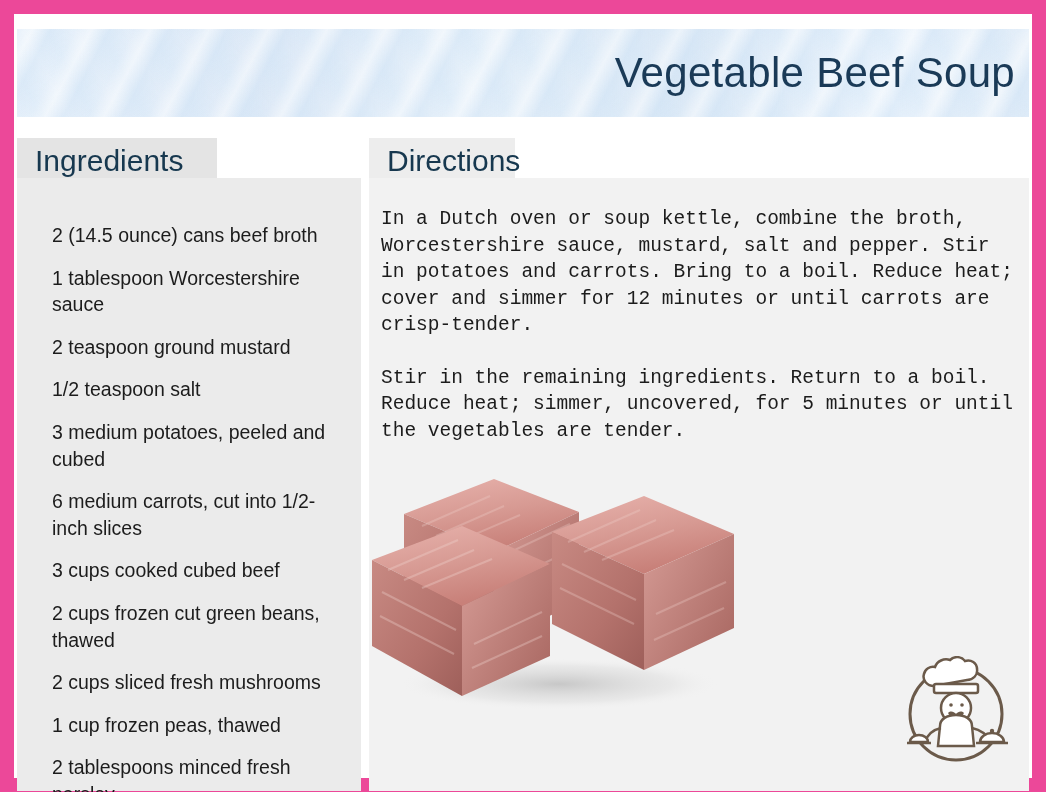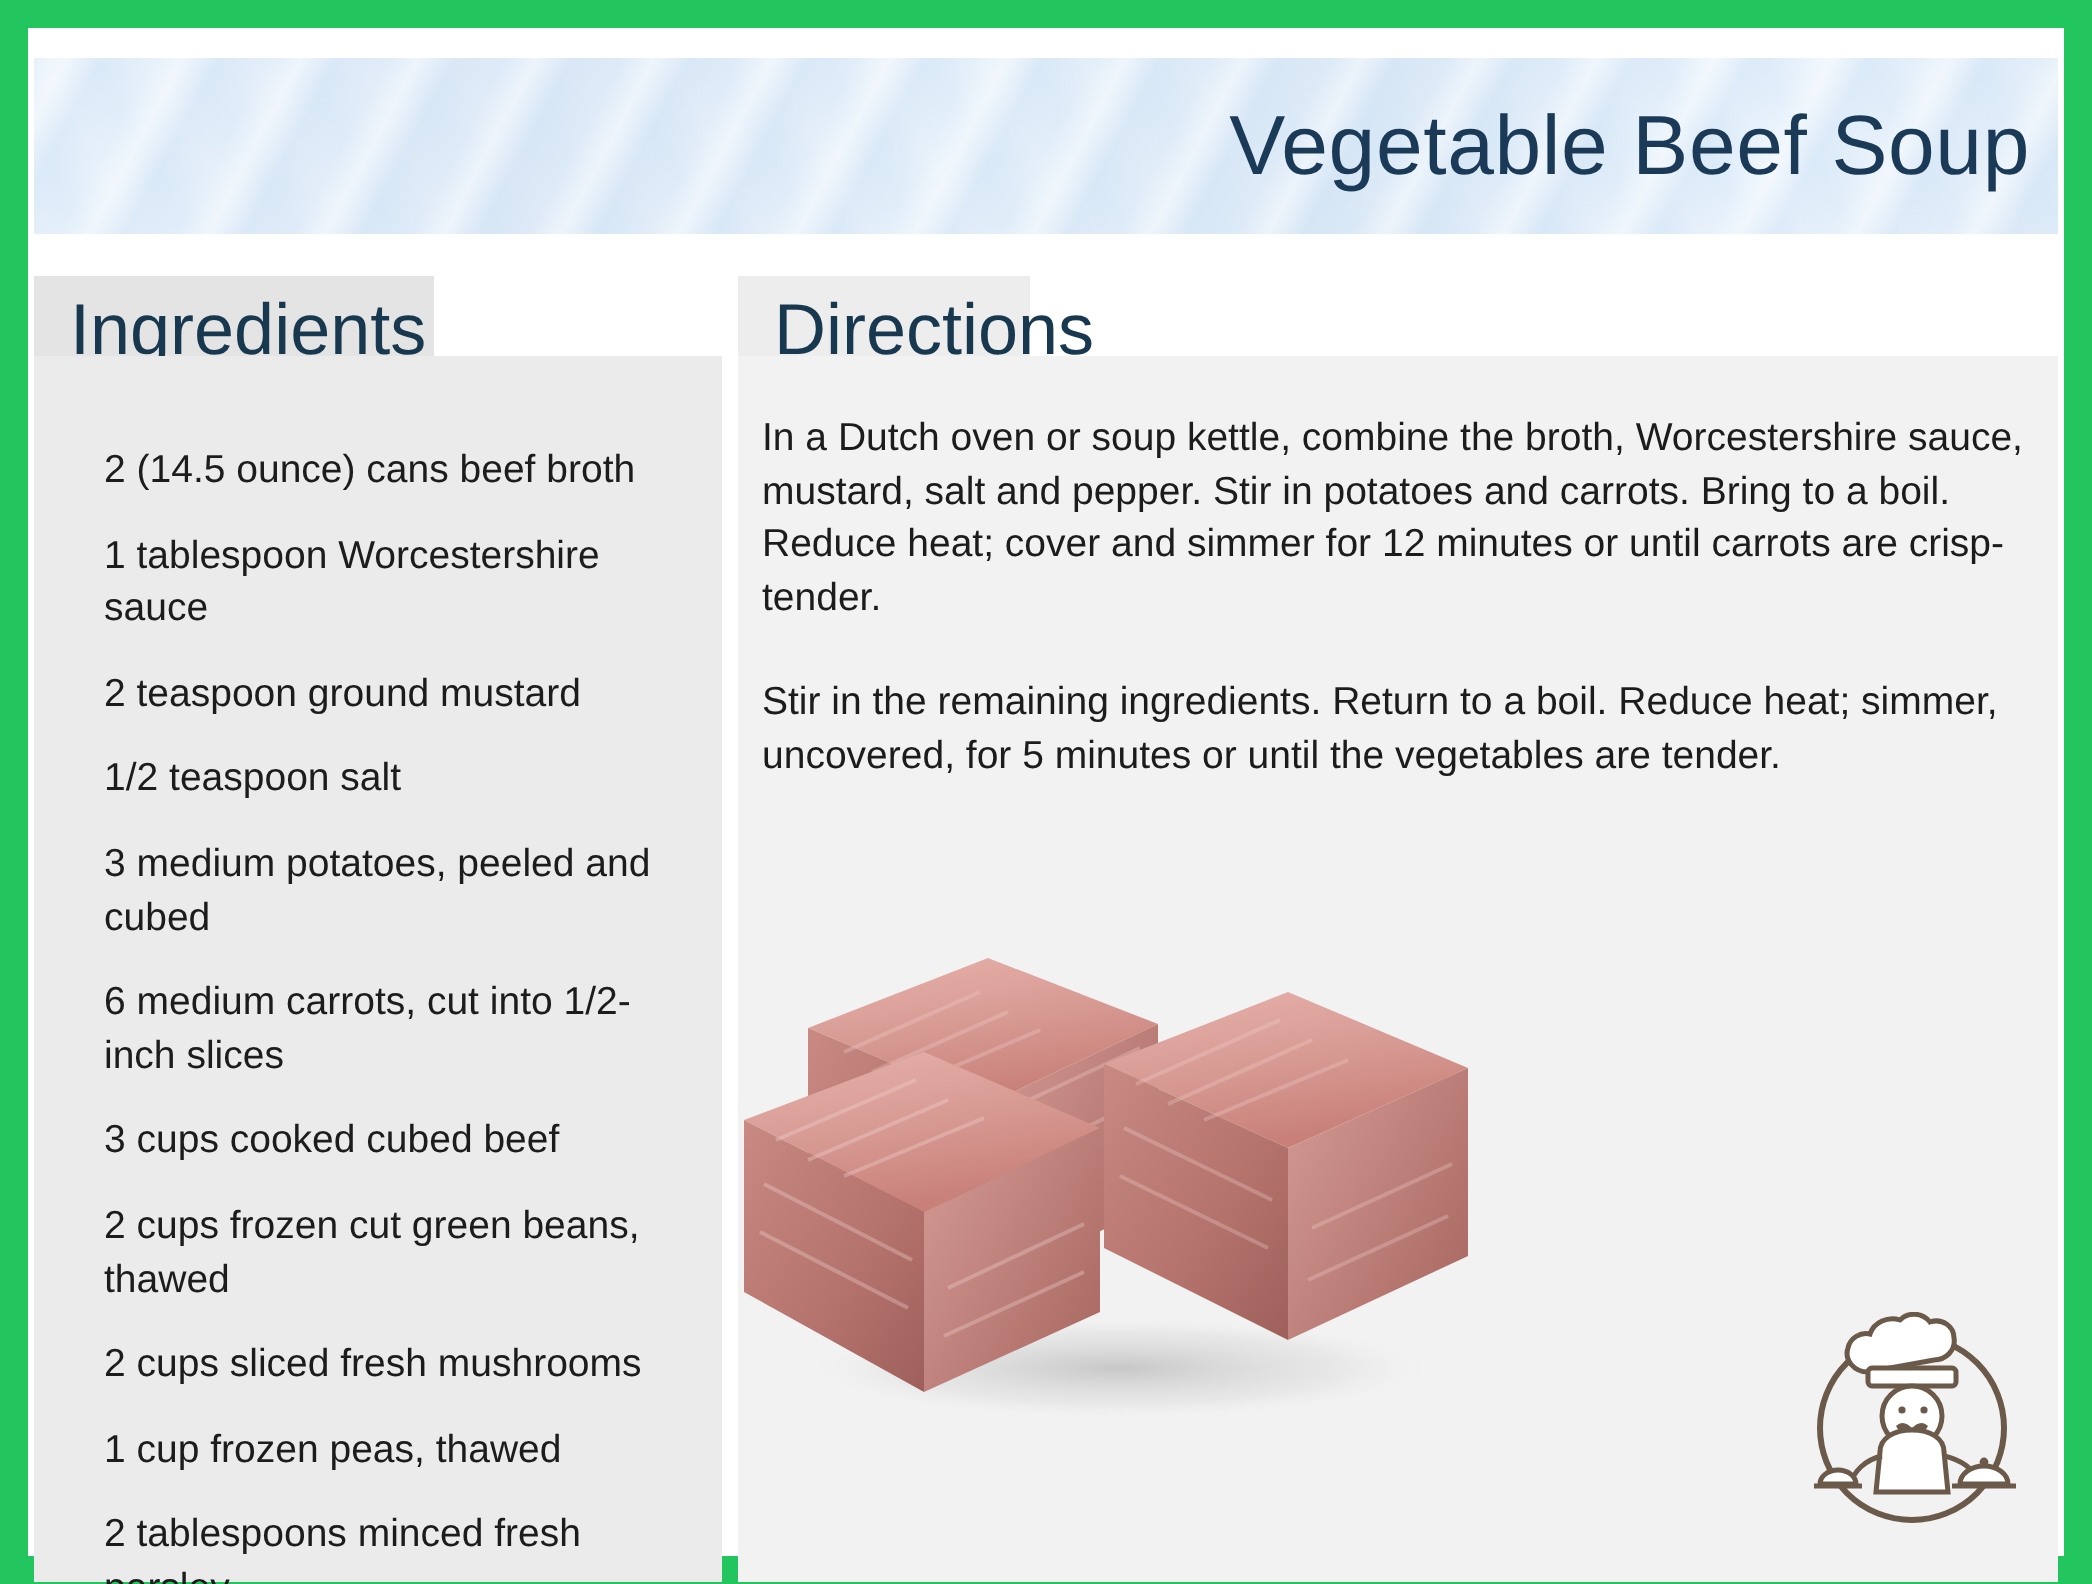--- a/index.html
+++ b/index.html
@@ -13,21 +13,21 @@
     font-family: "Liberation Sans", sans-serif;
     overflow: hidden;
   }
 
   
   .slide {
     position: relative;
     width: 1046px;
     height: 792px;
     box-sizing: border-box;
-    background: #22c55e;
+    background: #ec4899;
     padding: 16px;
   }
   .slide-inner {
     position: absolute;
     left: 14px;
     top: 14px;
     width: 1018px;
     height: 764px;
     background: #ffffff;
     box-sizing: border-box;
@@ -80,21 +80,21 @@
     width: 660px;
     height: 613px;
     background: #f2f2f2;
   }
 
   
   .tab {
     position: absolute;
     background: #e4e4e4;
     color: #17384f;
-    font-size: 36px;
+    font-size: 30px;
     padding: 6px 16px 8px 18px;
     box-sizing: border-box;
   }
   .tab-ingredients {
     left: 3px;
     top: 124px;
     width: 200px;
     height: 42px;
   }
   .tab-directions {
@@ -122,20 +122,21 @@
     position: absolute;
     left: 367px;
     top: 192px;
     width: 640px;
     font-size: 19.5px;
     line-height: 26.5px;
     color: #1c1c1c;
   }
   .dir-body p {
     margin: 0 0 26px 0;
+    font-family: Liberation Mono, monospace;
   }
 
   
   .beef-photo {
     position: absolute;
     left: 330px;
     top: 370px;
     width: 430px;
     height: 330px;
   }

